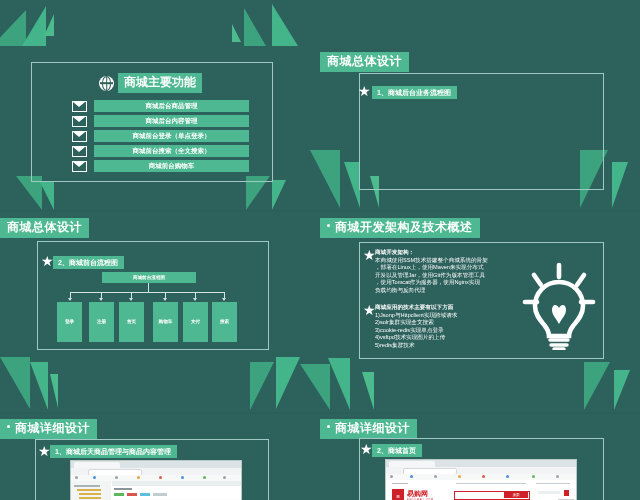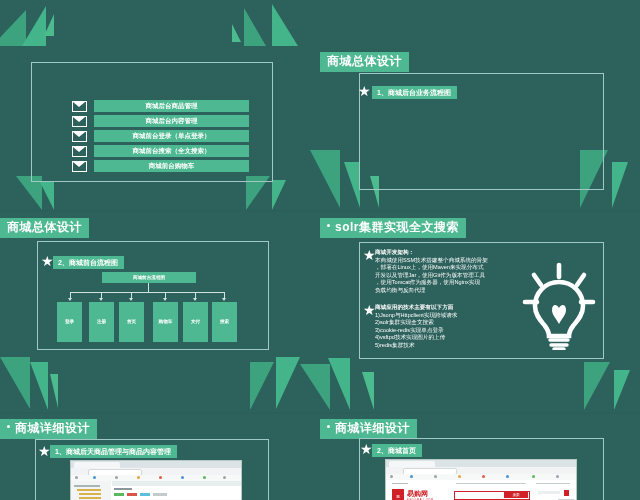--- a/index.html
+++ b/index.html
@@ -186,20 +186,26 @@
       <div class="ray" style="left:272px;top:4px;border-right:26px solid transparent;border-bottom:42px solid #46b88c;"></div>
       <div class="ray" style="left:232px;top:24px;border-right:9px solid transparent;border-bottom:18px solid #4ec08f;"></div>
       <div class="ray" style="left:16px;top:176px;border-left:26px solid transparent;border-top:34px solid #3ea57f;"></div>
       <div class="ray" style="left:40px;top:182px;border-left:14px solid transparent;border-top:28px solid #46b88c;"></div>
       <div class="ray" style="left:246px;top:176px;border-right:24px solid transparent;border-top:34px solid #3ea57f;"></div>
       <div class="ray" style="left:272px;top:180px;border-right:14px solid transparent;border-top:30px solid #46b88c;"></div>
     </div>
 
     <div class="inner-box" style="left:31px;top:62px;width:240px;height:118px;"></div>
 
+    <div class="feat-title-wrap" style="left:99px;top:73px;">
+      <span class="globe">
+          <span class="globe-ring"></span>
+        </span>
+      <span class="feat-title">商城主要功能</span>
+    </div>
 
     <div class="feat-row" style="left:72px;top:100px;">
       <span class="env"></span>
       <span class="feat-bar">商城后台商品管理</span>
     </div>
     <div class="feat-row" style="left:72px;top:115px;">
       <span class="env"></span>
       <span class="feat-bar">商城后台内容管理</span>
     </div>
     <div class="feat-row" style="left:72px;top:130px;">
@@ -277,21 +283,21 @@
   <div class="slide s-mr">
     <div class="rays">
       <div class="ray" style="left:0px;top:152px;border-left:30px solid transparent;border-top:46px solid #3ea57f;"></div>
       <div class="ray" style="left:28px;top:146px;border-left:22px solid transparent;border-top:52px solid #46b88c;"></div>
       <div class="ray" style="left:62px;top:160px;border-left:12px solid transparent;border-top:38px solid #4ec08f;"></div>
       <div class="ray" style="left:284px;top:150px;border-right:26px solid transparent;border-top:48px solid #3ea57f;"></div>
       <div class="ray" style="left:314px;top:158px;border-right:16px solid transparent;border-top:40px solid #46b88c;"></div>
     </div>
 
     <div class="title-chip" style="left:20px;top:6px;">
-      <span class="title-dot"></span><span>solr集群实现全文搜索</span>
+      <span class="title-dot"></span><span>商城开发架构及技术概述</span>
     </div>
 
     <div class="inner-box" style="left:59px;top:30px;width:243px;height:115px;"></div>
 
     <div class="star" style="left:63px;top:36px;">★</div>
     <div class="tech-block" style="left:75px;top:37px;width:145px;">
       <div class="tech-head">商城开发架构：</div>
       <div class="tech-body">本商城使用SSM技术搭建整个商城系统的骨架
 ，部署在Linux上，使用Maven来实现分布式
 开发以及管理Jar，使用Git作为版本管理工具

